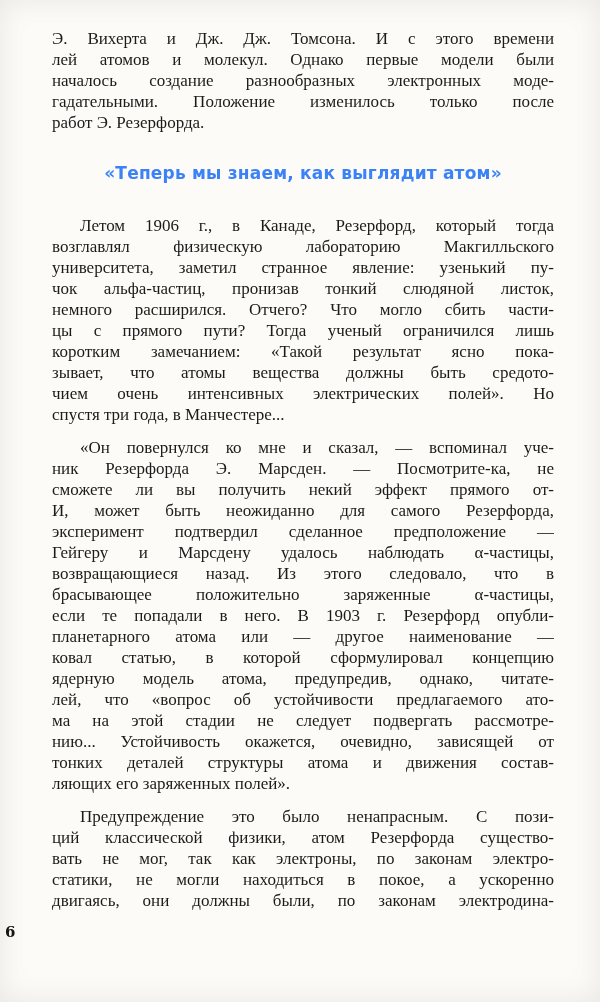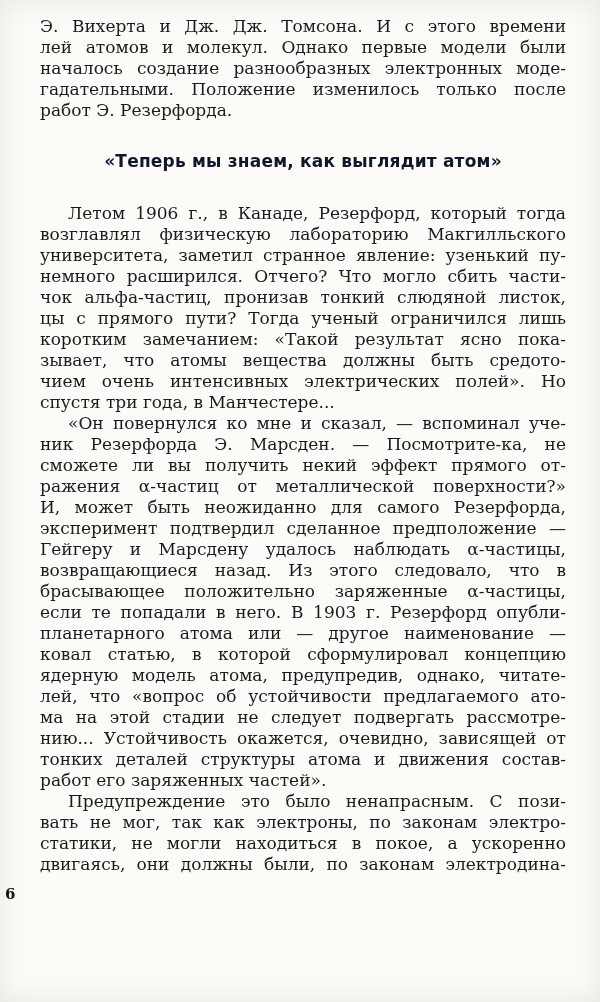--- a/index.html
+++ b/index.html
@@ -20,42 +20,43 @@
     box-shadow: inset 0 0 28px rgba(110, 108, 95, 0.14);
     overflow: hidden;
     color: #1b1b1b;
   }
   .text-block {
     padding: 16px 34px 0 40px;
     font-size: 17px;
     line-height: 21px;
   }
   .paragraph {
-    margin: 0;
+    margin: 12px;
+    font-family: Liberation Serif, serif;
   }
   .line {
     text-align: justify;
     text-align-last: justify;
     white-space: normal;
     overflow: hidden;
   }
   .line.flush {
     text-align-last: left;
   }
   .line.indent {
     padding-left: 28px;
   }
   .heading {
     font-family: "DejaVu Sans", "Liberation Sans", sans-serif;
     font-weight: bold;
     font-size: 17px;
     text-align: center;
     margin: 30px 0 31px 0;
     letter-spacing: 0.2px;
-    color: #0f172a;
+    color: #3b82f6;
   }
   .page-number {
     margin: 10px 0 0 5px;
     font-weight: bold;
     font-size: 15px;
     color: #151515;
   }
 </style>
 </head>
 <body>
@@ -67,49 +68,49 @@
         <div class="line">лей атомов и молекул. Однако первые модели были</div>
         <div class="line">началось создание разнообразных электронных моде-</div>
         <div class="line">гадательными. Положение изменилось только после</div>
         <div class="line flush">работ Э. Резерфорда.</div>
       </div>
       <div class="heading">«Теперь мы знаем, как выглядит атом»</div>
       <div class="paragraph">
         <div class="line indent">Летом 1906 г., в Канаде, Резерфорд, который тогда</div>
         <div class="line">возглавлял физическую лабораторию Макгилльского</div>
         <div class="line">университета, заметил странное явление: узенький пу-</div>
+        <div class="line">чок альфа-частиц, пронизав тонкий слюдяной листок,</div>
         <div class="line">немного расширился. Отчего? Что могло сбить части-</div>
-        <div class="line">чок альфа-частиц, пронизав тонкий слюдяной листок,</div>
         <div class="line">цы с прямого пути? Тогда ученый ограничился лишь</div>
         <div class="line">коротким замечанием: «Такой результат ясно пока-</div>
         <div class="line">зывает, что атомы вещества должны быть средото-</div>
         <div class="line">чием очень интенсивных электрических полей». Но</div>
         <div class="line flush">спустя три года, в Манчестере...</div>
       </div>
       <div class="paragraph">
         <div class="line indent">«Он повернулся ко мне и сказал, — вспоминал уче-</div>
         <div class="line">ник Резерфорда Э. Марсден. — Посмотрите-ка, не</div>
         <div class="line">сможете ли вы получить некий эффект прямого от-</div>
-        <div class="line">ражения α-частиц от металлической поверхности?»</div>
         <div class="line">И, может быть неожиданно для самого Резерфорда,</div>
         <div class="line">эксперимент подтвердил сделанное предположение —</div>
         <div class="line">Гейгеру и Марсдену удалось наблюдать α-частицы,</div>
         <div class="line">возвращающиеся назад. Из этого следовало, что в</div>
         <div class="line">брасывающее положительно заряженные α-частицы,</div>
         <div class="line">если те попадали в него. В 1903 г. Резерфорд опубли-</div>
         <div class="line">планетарного атома или — другое наименование —</div>
         <div class="line">ковал статью, в которой сформулировал концепцию</div>
         <div class="line">ядерную модель атома, предупредив, однако, читате-</div>
         <div class="line">лей, что «вопрос об устойчивости предлагаемого ато-</div>
         <div class="line">ма на этой стадии не следует подвергать рассмотре-</div>
         <div class="line">нию... Устойчивость окажется, очевидно, зависящей от</div>
         <div class="line">тонких деталей структуры атома и движения состав-</div>
-        <div class="line flush">работ его заряженных частей».</div>
+        <div class="line flush">ляющих его заряженных полей».</div>
       </div>
       <div class="paragraph">
         <div class="line indent">Предупреждение это было ненапрасным. С пози-</div>
+        <div class="line">ций классической физики, атом Резерфорда существо-</div>
         <div class="line">вать не мог, так как электроны, по законам электро-</div>
         <div class="line">статики, не могли находиться в покое, а ускоренно</div>
         <div class="line">двигаясь, они должны были, по законам электродина-</div>
       </div>
     </div>
   <div class="page-number">6</div>
 </div>
 
 </body></html>

